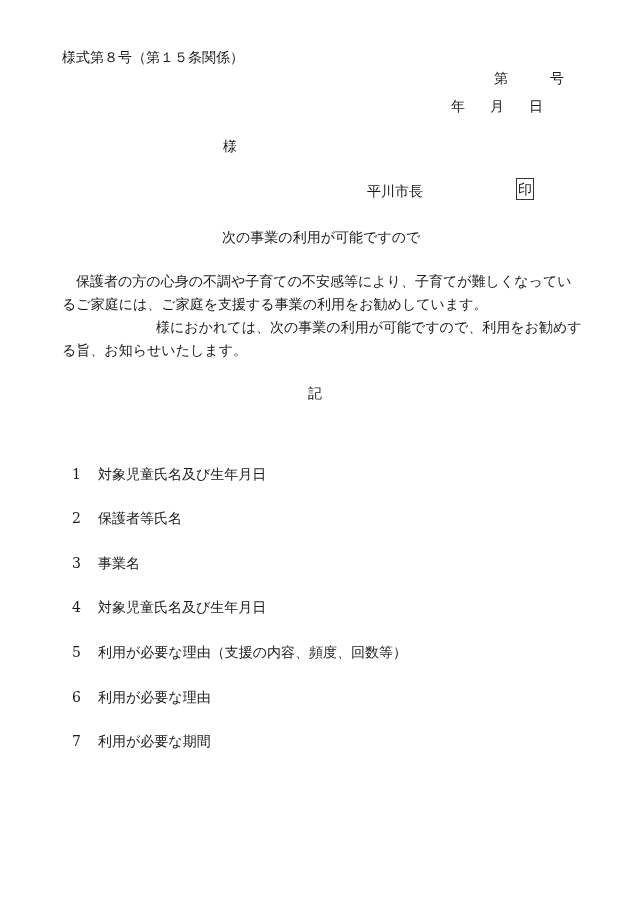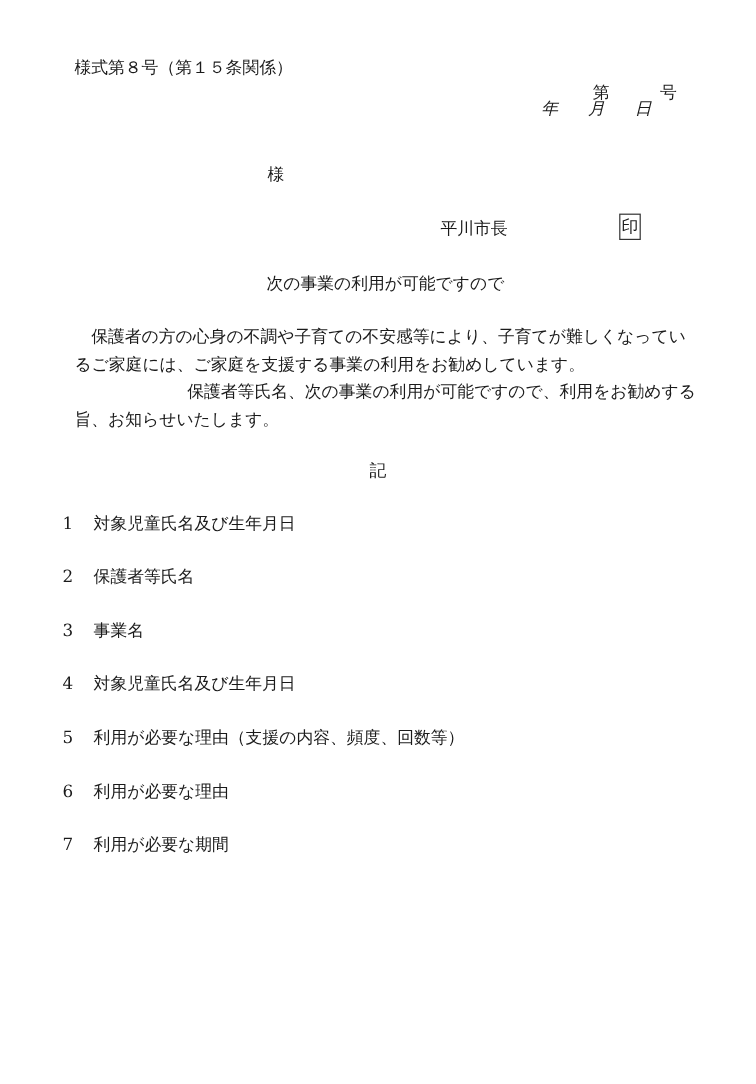--- a/index.html
+++ b/index.html
@@ -5,30 +5,30 @@
     html, body { margin: 0; padding: 0; }
     body {
       width: 630px; height: 903px; background: #ffffff; position: relative;
       font-family: "DejaVu Serif", "Liberation Serif", serif;
       color: #1a1a1a; font-size: 14px; overflow: hidden;
     }
     .abs { position: absolute; white-space: nowrap; line-height: 18px; text-align: right; }
     .form-label { left: 62px; top: 48px; }
     .number-line { left: 494px; top: 69px; }
     .number-line span { display: inline-block; }
-    .date-line { left: 451px; top: 82px; font-style: italic; }
+    .date-line { left: 451px; top: 97px; }
     .sama { left: 223px; top: 137px; }
     .mayor { left: 343px; top: 182px; margin-left: 24px; }
     .seal { left: 516px; top: 178px; border: 1px solid #333; padding: 2px 1px; line-height: 16px; }
     .title { left: 222px; top: 228px; }
     .para { position: absolute; left: 62px; width: 520px; line-height: 23px; }
     .p1 { top: 270px; text-indent: 14px; }
     .p2 { top: 316px; text-indent: 94px; }
     .ki { left: 308px; top: 384px; }
-    .item { position: absolute; left: 52px; white-space: nowrap; line-height: 18px; }
+    .item { position: absolute; left: 72px; white-space: nowrap; line-height: 18px; margin-top: 37px; }
     .item .num { display: inline-block; width: 26px; }
   </style>
 </head>
 <body>
 
 <div class="abs form-label">様式第８号（第１５条関係）</div>
 
 <div class="abs number-line">
   <span>第</span><span style="width:42px"></span><span>号</span>
 </div>
@@ -38,21 +38,21 @@
 </div>
 
 <div class="abs sama">様</div>
 
 <div class="abs mayor">平川市長</div>
 <div class="abs seal">印</div>
 
 <div class="abs title">次の事業の利用が可能ですので</div>
 
 <div class="para p1">保護者の方の心身の不調や子育ての不安感等により、子育てが難しくなっているご家庭には、ご家庭を支援する事業の利用をお勧めしています。</div>
-<div class="para p2">保護者等氏名、次の事業の利用が可能ですので、利用をお勧めする旨、お知らせいたします。</div>
+<div class="para p2">様におかれては、次の事業の利用が可能ですので、利用をお勧めする旨、お知らせいたします。</div>
 
 <div class="abs ki">記</div>
 
 <div class="item" style="top:428px"><span class="num">1</span><span>対象児童氏名及び生年月日</span></div>
 <div class="item" style="top:472px"><span class="num">2</span><span>保護者等氏名</span></div>
 <div class="item" style="top:517px"><span class="num">3</span><span>事業名</span></div>
 <div class="item" style="top:561px"><span class="num">4</span><span>対象児童氏名及び生年月日</span></div>
 <div class="item" style="top:606px"><span class="num">5</span><span>利用が必要な理由（支援の内容、頻度、回数等）</span></div>
 <div class="item" style="top:651px"><span class="num">6</span><span>利用が必要な理由</span></div>
 <div class="item" style="top:695px"><span class="num">7</span><span>利用が必要な期間</span></div>

